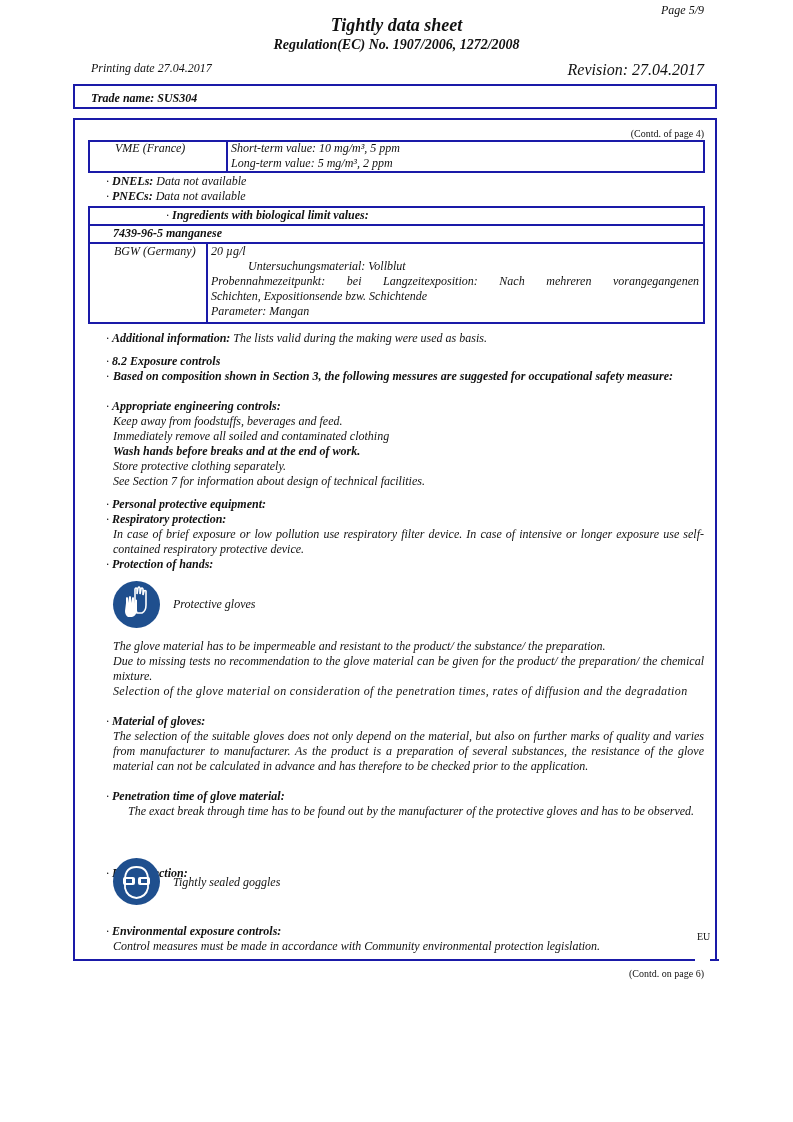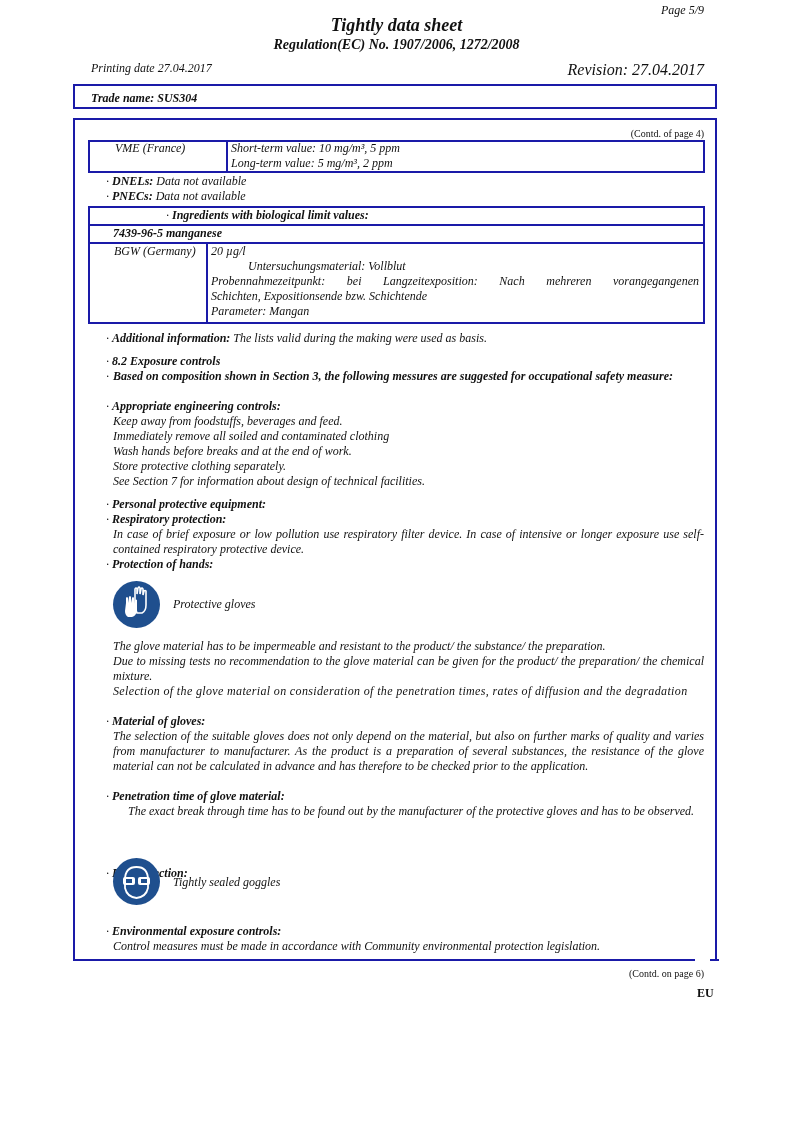--- a/index.html
+++ b/index.html
@@ -9,21 +9,21 @@
   .page-no { right:89px; top:3px; font-size:12px; font-style:italic; }
   .title { left:0; width:793px; top:15px; text-align:center; font-size:18px; font-weight:bold; font-style:italic; }
   .subtitle { left:0; width:793px; top:37px; text-align:center; font-size:14px; font-weight:bold; font-style:italic; }
   .print-date { left:91px; top:61px; font-size:12px; font-style:italic; }
   .revision { right:89px; top:61px; font-size:16px; font-style:italic; }
   .trade-box { left:73px; top:84px; width:644px; height:25px; border:2px solid #1a1aa8; box-sizing:border-box; }
   .trade-name { left:91px; top:91px; font-size:12px; font-weight:bold; font-style:italic; }
   .main-box { left:73px; top:118px; width:644px; height:843px; border:2px solid #1a1aa8; border-bottom:none; box-sizing:border-box; }
   .bottom-line-l { left:73px; top:959px; width:622px; height:2px; background:#1a1aa8; }
   .bottom-line-r { left:710px; top:959px; width:9px; height:2px; background:#1a1aa8; }
-  .eu-tag { left:697px; top:986px; font-size:12px;font-weight:bold; }
+  .eu-tag { left:697px; top:931px; font-size:10px; }
   .contd-top { right:89px; top:128px; font-size:10px;text-align:center; }
   .contd-bottom { right:89px; top:968px; font-size:10px; }
   .tbl { border:1px solid #1a1aa8; box-sizing:border-box; }
   .vline { background:#1a1aa8; width:2px; }
   .hline { background:#1a1aa8; height:2px; }
   .txt { font-size:12px; line-height:15px; font-style:italic; }
   .bh { font-weight:bold; font-style:italic; }
   .justify { text-align:justify; text-align-last:left; }
   .spaced { letter-spacing:0.35px; }
   .icon-circle { width:47px; height:47px; border-radius:50%; background:#1f4f8e; }
@@ -73,21 +73,21 @@
 
 <div class="abs txt" style="left:106px; top:354px;">· <span class="bh">8.2 Exposure controls</span></div>
 <div class="abs txt" style="left:106px; top:369px; width:598px;">
     <span style="position:absolute; left:0;">·</span>
     <div class="bh justify" style="padding-left:7px;">Based on composition shown in Section 3, the following messures are suggested for occupational safety measure:</div>
   </div>
 
 <div class="abs txt" style="left:106px; top:399px;">· <span class="bh">Appropriate engineering controls:</span></div>
 <div class="abs txt" style="left:113px; top:414px;">Keep away from foodstuffs, beverages and feed.</div>
 <div class="abs txt" style="left:113px; top:429px;">Immediately remove all soiled and contaminated clothing</div>
-<div class="abs txt" style="left:113px; top:444px;">Wash hands before breaks and at the end of work.</div>
+<div class="abs txt" style="left:113px; top:444px;font-weight:bold;">Wash hands before breaks and at the end of work.</div>
 <div class="abs txt" style="left:113px; top:459px;">Store protective clothing separately.</div>
 <div class="abs txt" style="left:113px; top:474px;">See Section 7 for information about design of technical facilities.</div>
 
 <div class="abs txt" style="left:106px; top:497px;">· <span class="bh">Personal protective equipment:</span></div>
 <div class="abs txt" style="left:106px; top:512px;">· <span class="bh">Respiratory protection:</span></div>
 <div class="abs txt justify" style="left:113px; top:527px; width:591px;">In case of brief exposure or low pollution use respiratory filter device. In case of intensive or longer exposure use self-contained respiratory protective device.</div>
 <div class="abs txt" style="left:106px; top:557px;">· <span class="bh">Protection of hands:</span></div>
 
 <div class="abs icon-circle" style="left:113px; top:581px;">
   <svg width="47" height="47" viewBox="0 0 47 47">

